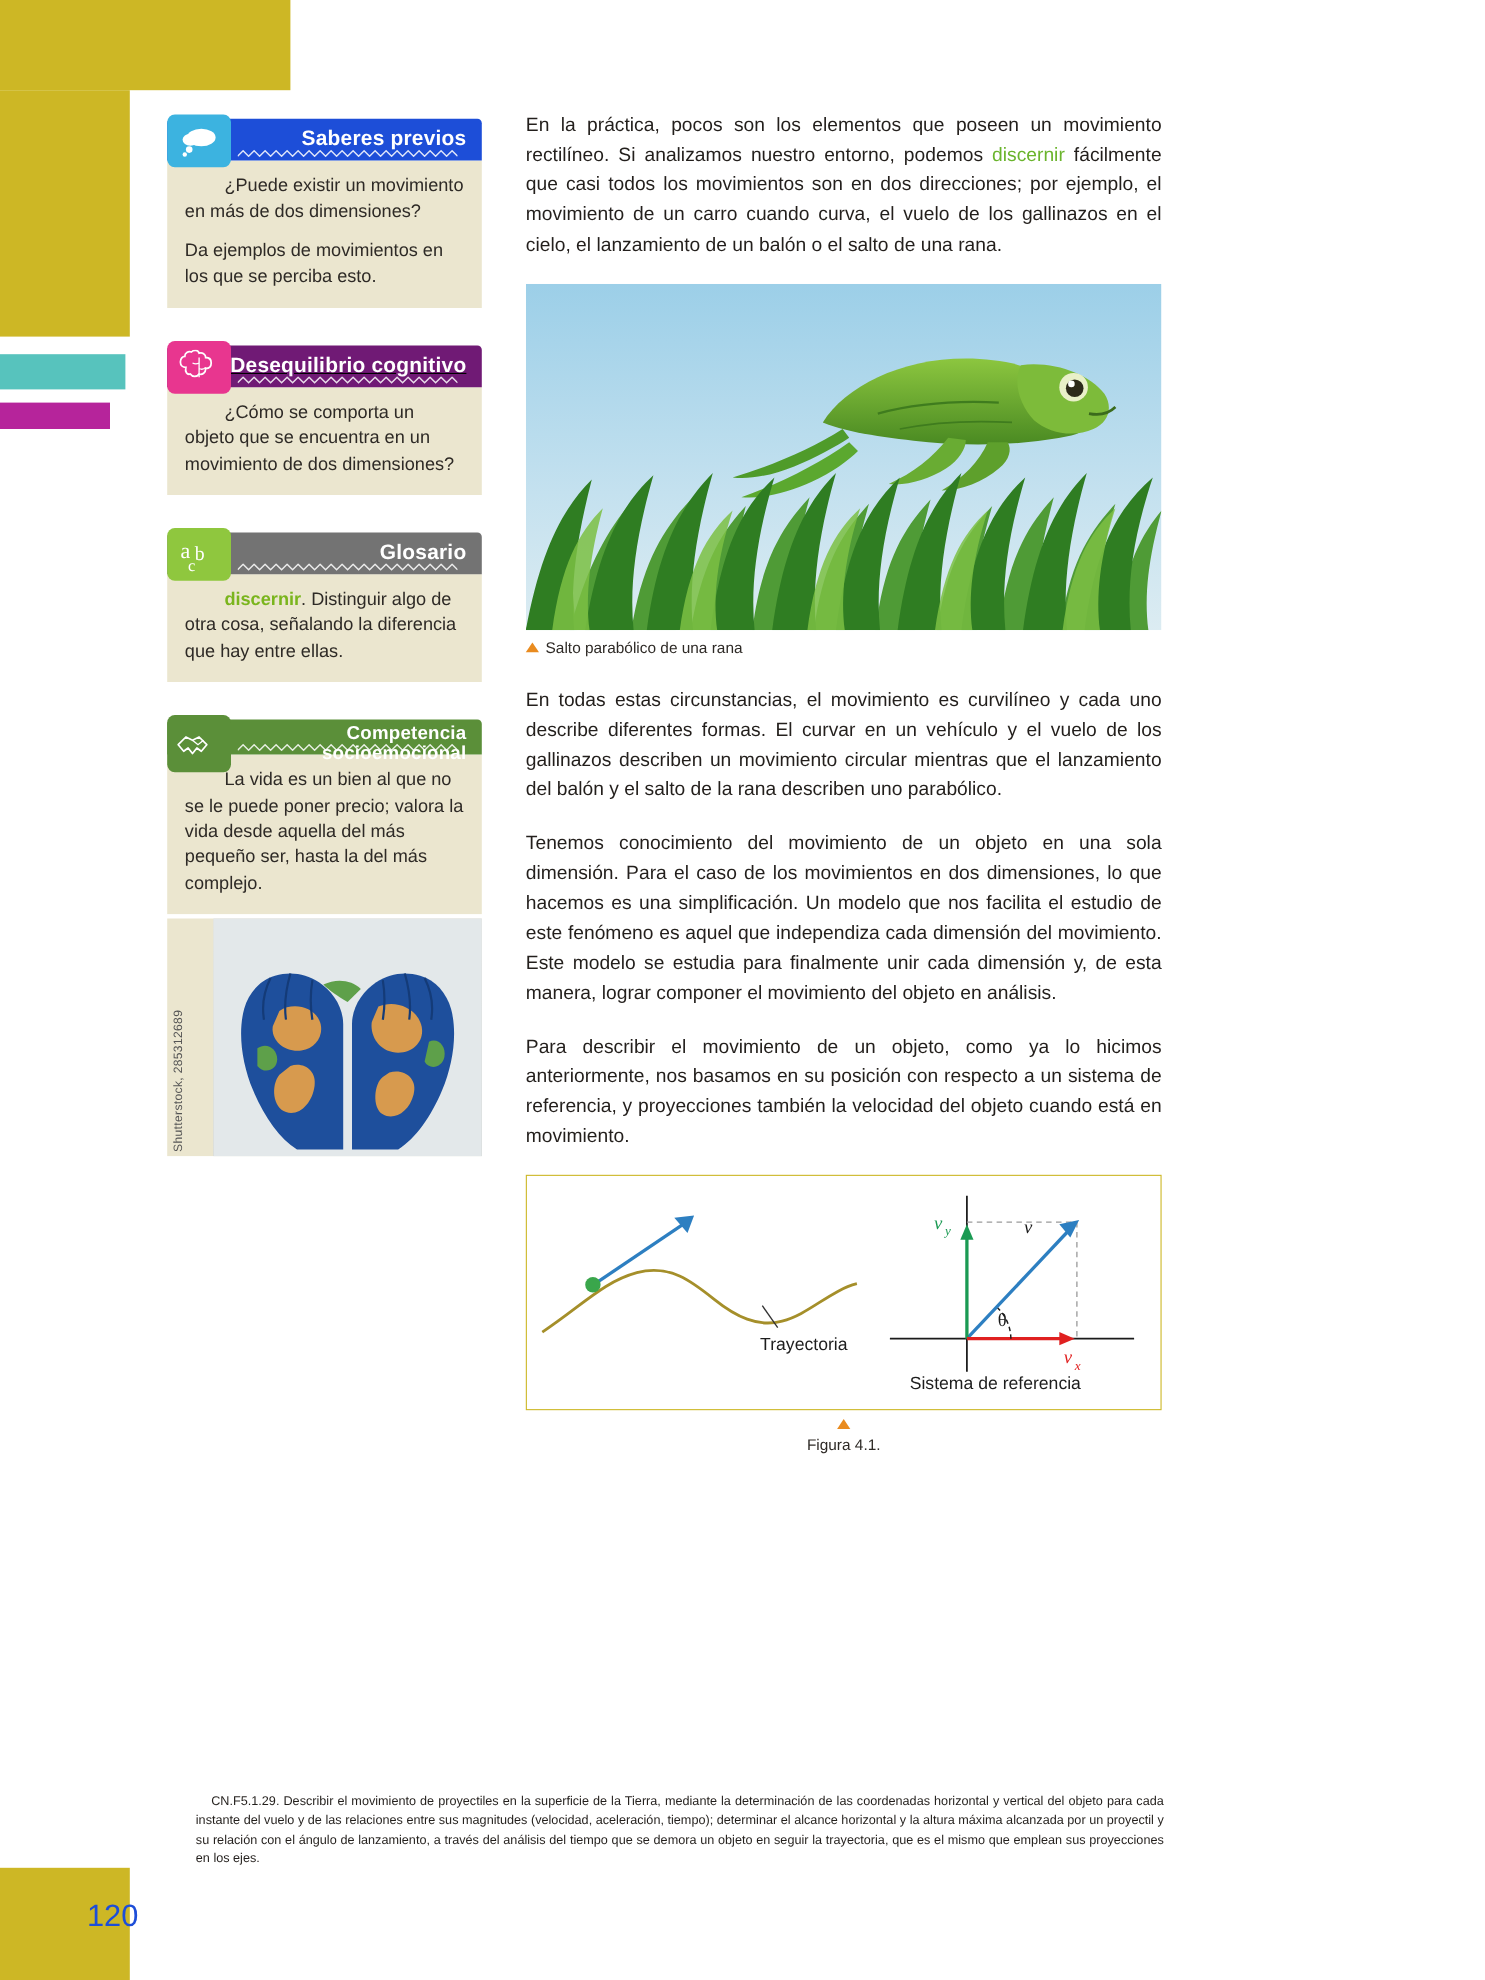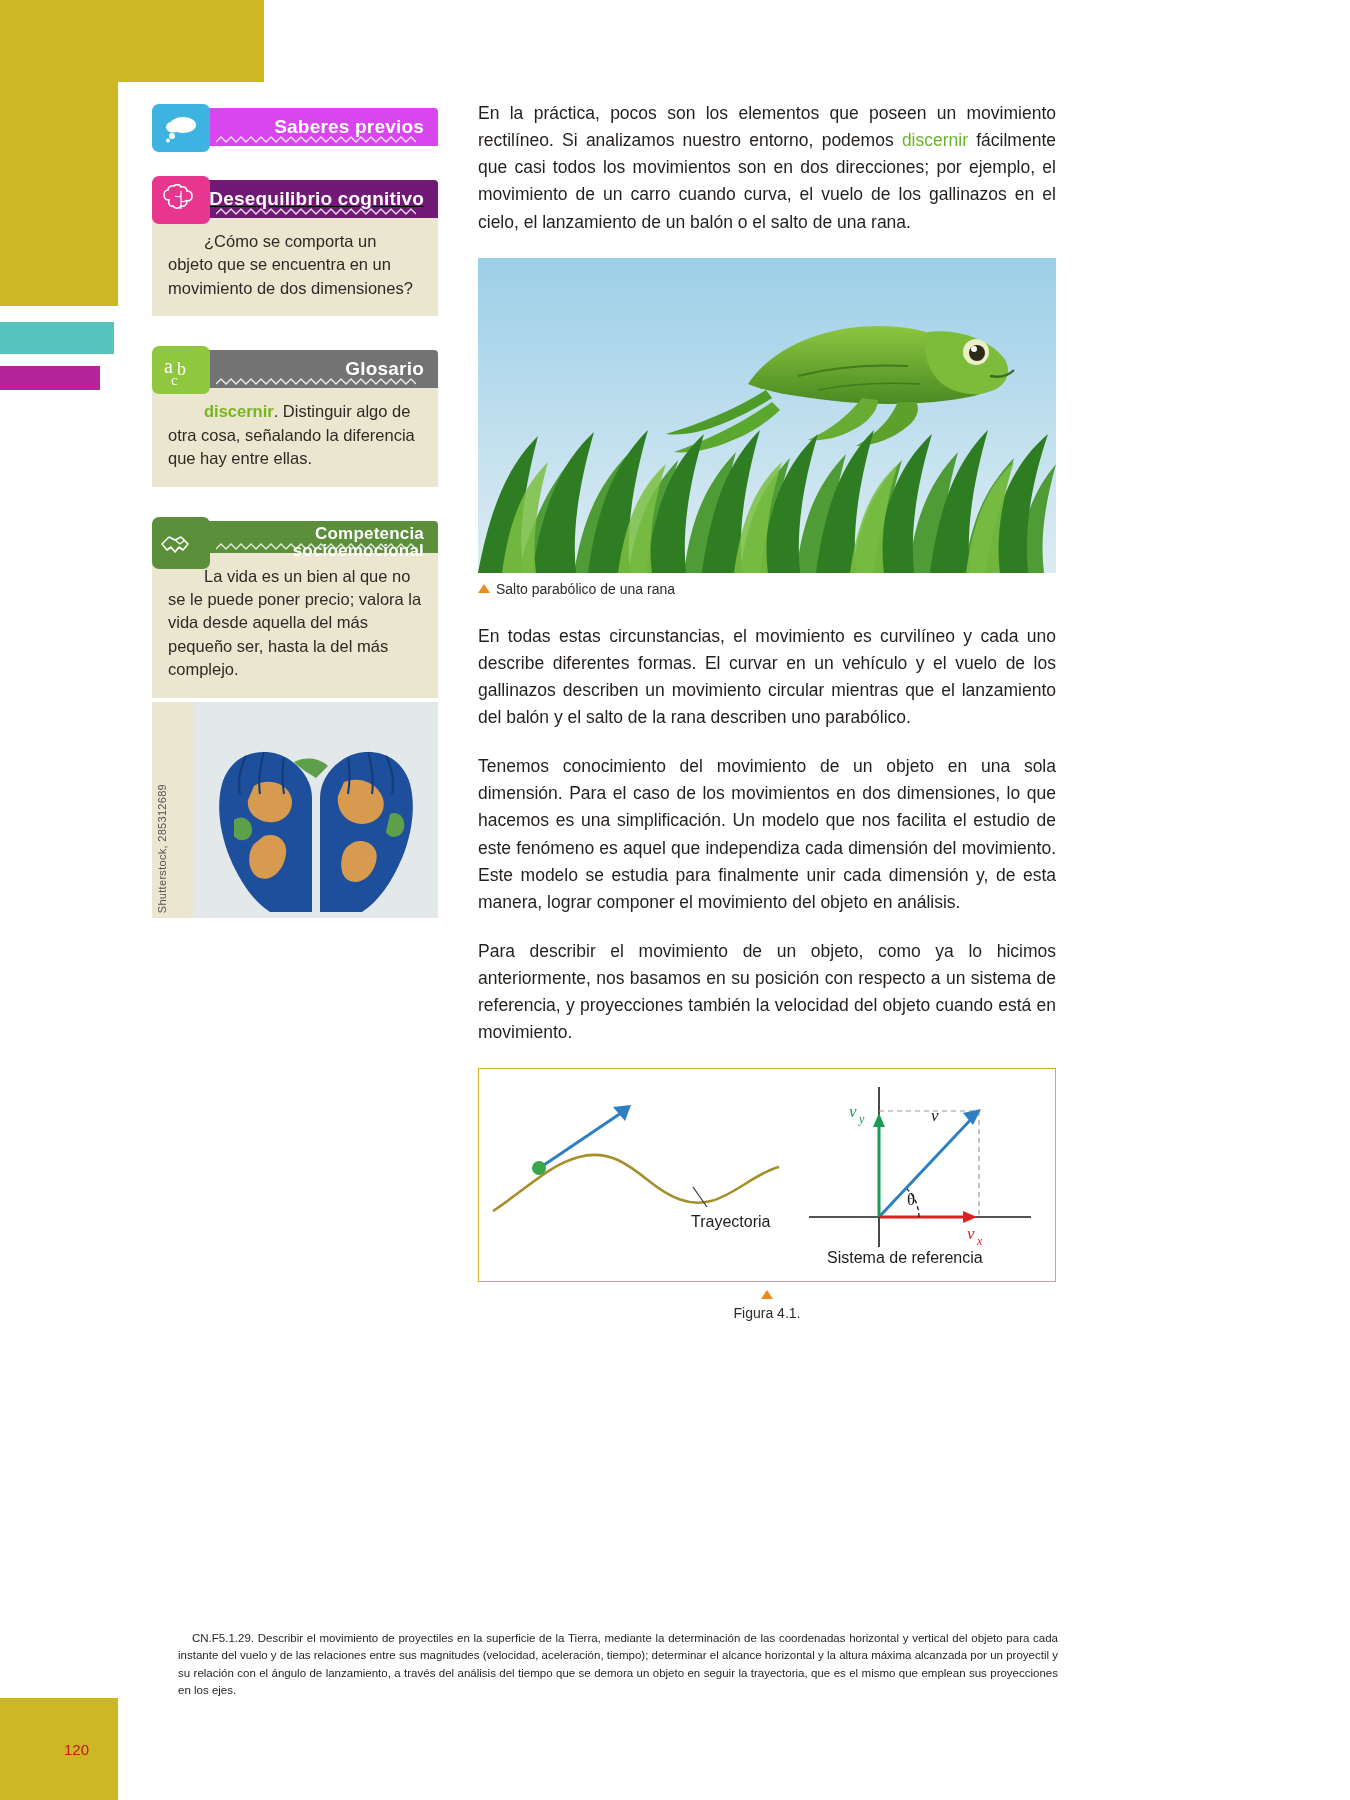--- a/index.html
+++ b/index.html
@@ -41,23 +41,23 @@
     background: #b6249b;
   }
   .deco-bottom-yellow {
     position: absolute;
     left: 0; bottom: 0;
     width: 118px; height: 102px;
     background: #cdb725;
   }
   .page-number {
     position: absolute;
-    left: 64px; bottom: 42px;
-    color: #b91c1c;
-    font-size: 15px;
+    left: 79px; bottom: 42px;
+    color: #1d4ed8;
+    font-size: 28px;
     font-family: "Liberation Sans", sans-serif;
   }
 
   
   .left-col {
     position: absolute;
     left: 152px;
     top: 108px;
     width: 286px;
   }
@@ -100,21 +100,21 @@
   .badge {
     position: absolute;
     left: 0; top: -4px;
     width: 58px; height: 48px;
     border-radius: 7px;
     display: flex;
     align-items: center;
     justify-content: center;
   }
 
-  .hdr-saberes { background: #d946ef; }
+  .hdr-saberes { background: #1d4ed8; }
   .badge-saberes { background: #3cb3e0; }
   .hdr-deseq { background: #701a75; text-decoration: underline; }
   .badge-deseq { background: #e8368f; }
   .hdr-glos { background: #737373; }
   .badge-glos { background: #8fc73e; }
   .hdr-comp { background: #5b8f39; }
   .badge-comp { background: #5b8f39; }
 
   .zig {
     position: absolute;
@@ -239,20 +239,24 @@
         <path d="M0 6 L5 1 L10 6 L15 1 L20 6 L25 1 L30 6 L35 1 L40 6 L45 1 L50 6 L55 1 L60 6 L65 1 L70 6 L75 1 L80 6 L85 1 L90 6 L95 1 L100 6 L105 1 L110 6 L115 1 L120 6 L125 1 L130 6 L135 1 L140 6 L145 1 L150 6 L155 1 L160 6 L165 1 L170 6 L175 1 L180 6 L185 1 L190 6 L195 1 L200 6" fill="none" stroke="#ffffff" stroke-width="1.3"></path>
       </svg>
     </div>
     <div class="badge badge-saberes">
       <svg width="40" height="32" viewBox="0 0 40 32">
         <ellipse cx="22" cy="13" rx="13" ry="8" fill="#ffffff"></ellipse>
         <ellipse cx="12" cy="15" rx="7" ry="5.5" fill="#ffffff"></ellipse>
         <circle cx="11" cy="24" r="3" fill="#ffffff"></circle>
         <circle cx="7" cy="28.5" r="2" fill="#ffffff"></circle>
       </svg>
+    </div>
+    <div class="box-body">
+      <p class="indent">¿Puede existir un movimiento en más de dos dimensiones?</p>
+      <p>Da ejemplos de movimientos en los que se perciba esto.</p>
     </div>
   </div>
 
   <div class="box">
     <div class="box-header hdr-deseq">
       <span class="title">Desequilibrio cognitivo</span>
       <svg class="zig" viewBox="0 0 200 7" preserveAspectRatio="none">
         <path d="M0 6 L5 1 L10 6 L15 1 L20 6 L25 1 L30 6 L35 1 L40 6 L45 1 L50 6 L55 1 L60 6 L65 1 L70 6 L75 1 L80 6 L85 1 L90 6 L95 1 L100 6 L105 1 L110 6 L115 1 L120 6 L125 1 L130 6 L135 1 L140 6 L145 1 L150 6 L155 1 L160 6 L165 1 L170 6 L175 1 L180 6 L185 1 L190 6 L195 1 L200 6" fill="none" stroke="#ffffff" stroke-width="1.3"></path>
       </svg>
     </div>

